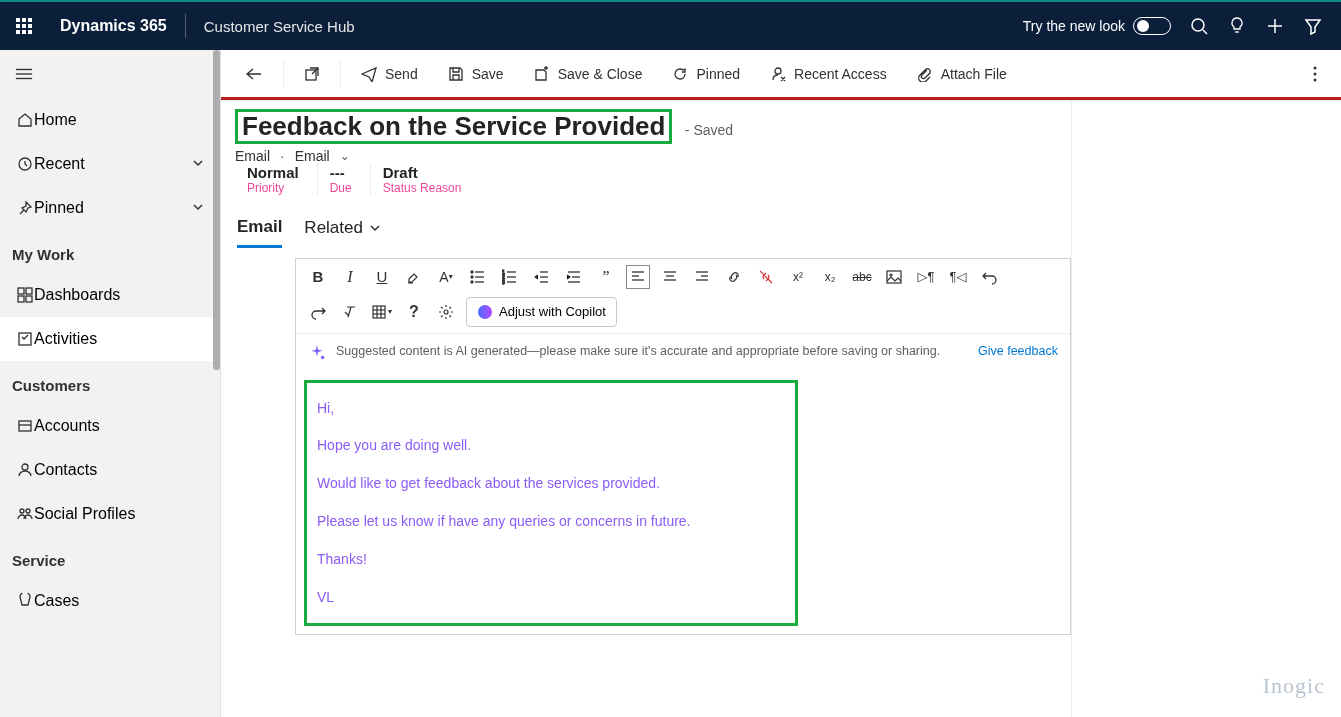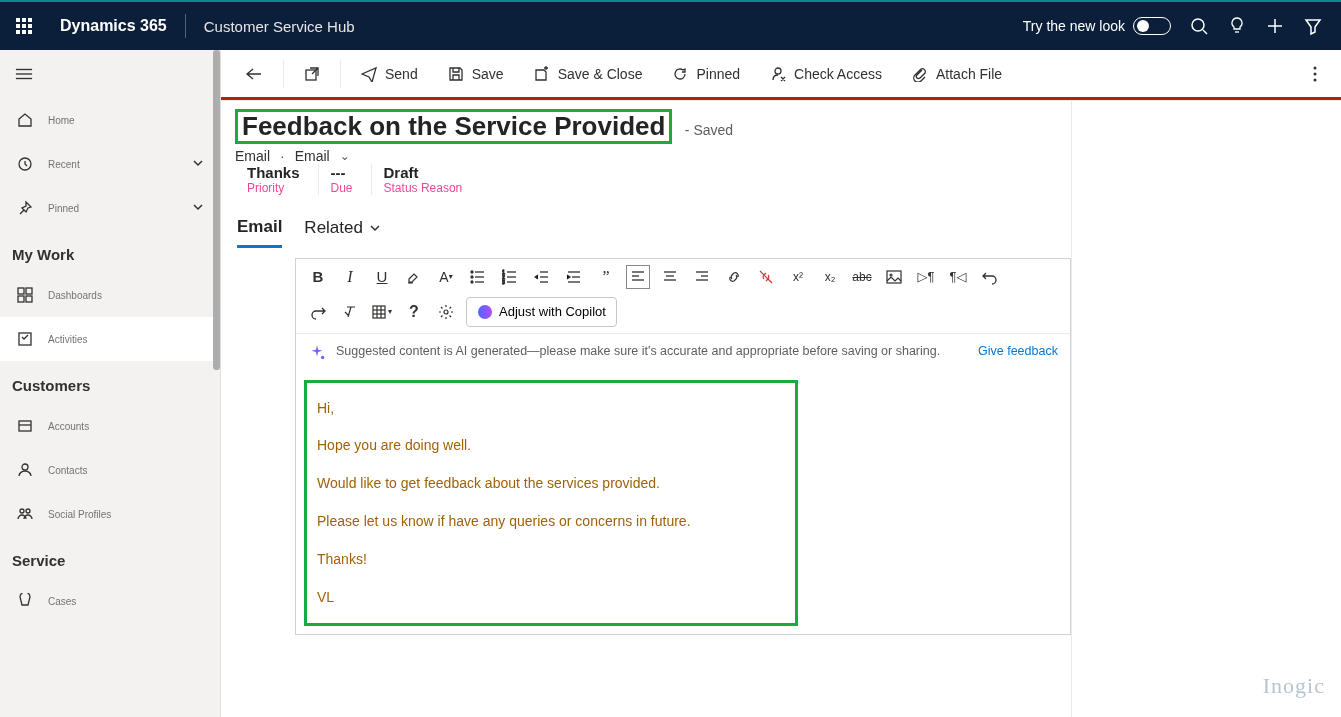--- a/index.html
+++ b/index.html
@@ -15,21 +15,21 @@
 .trynew { font-size: 14px; color: #fff; display: flex; align-items: center; gap: 8px; }
 .toggle { width: 38px; height: 18px; border: 1px solid #fff; border-radius: 10px; position: relative; background: transparent; }
 .toggle::after { content: ""; width: 12px; height: 12px; background: #fff; border-radius: 50%; position: absolute; top: 2px; left: 3px; }
 .topicon { width: 20px; height: 20px; display: flex; align-items: center; justify-content: center; cursor: pointer; }
 
 .shell { display: flex; height: 667px; }
 .sidebar { width: 227px; background: #f3f2f1; border-right: 1px solid #e1dfdd; position: relative; }
 .sidebar-scroll { position: absolute; right: 0; top: 0; width: 7px; height: 320px; background: #adadad; border-radius: 3px; }
 .sb-top { width: 48px; height: 48px; display: flex; align-items: center; justify-content: center; cursor: pointer; }
 .sb-top svg { width: 18px; height: 14px; }
-.sb-item { display: flex; align-items: center; height: 44px; padding: 0 16px; font-size: 10px; color: #737373; cursor: pointer; gap: 14px; }
+.sb-item { display: flex; align-items: center; height: 44px; padding: 0 16px; font-size: 16px; color: #000000; cursor: pointer; gap: 0; }
 .sb-item.active { background: #fff; }
 .sb-item .chev { margin-left: auto; }
 .sb-section { font-size: 15px; font-weight: 600; padding: 16px 12px 10px 12px; color: #323130; }
 .sb-icon { width: 18px; display: flex; justify-content: center; }
 
 .main { flex: 1; background: #faf9f8; display: flex; flex-direction: column; }
 .cmdbar { height: 50px; background: #fff; border-bottom: 3px solid #b91c1c; display: flex; align-items: center; padding: 0 10px; gap: 2px; }
 .cmdbtn { display: flex; align-items: center; gap: 8px; height: 44px; padding: 0 14px; cursor: pointer; font-size: 14px; color: #323130; }
 .cmdbtn-icon { width: 16px; height: 16px; display: flex; align-items: center; justify-content: center; }
 .cmdsep { width: 1px; height: 28px; background: #edebe9; margin: 0 4px; }
@@ -66,21 +66,21 @@
 .rtebtn.italic { font-style: italic; font-family: serif; font-size: 16px; }
 .rtebtn.underline { text-decoration: underline; font-size: 15px; }
 .copilot-btn { height: 30px; border: 1px solid #c7c7c7; border-radius: 4px; display: flex; align-items: center; gap: 6px; padding: 0 10px; font-size: 13px; cursor: pointer; }
 .copilot-icon { width: 16px; height: 16px; }
 
 .ai-banner { background: #fff; border-top: 1px solid #edebe9; padding: 10px 12px; font-size: 12.5px; color: #605e5c; display: flex; gap: 10px; align-items: flex-start; }
 .ai-spark { width: 18px; height: 18px; flex-shrink: 0; }
 .ai-text { flex: 1; }
 .ai-link { color: #0078d4; cursor: pointer; width: 80px; }
 
-.email-body { border: 3px solid #1aab40; margin: 8px; padding: 14px 10px; font-size: 14px; color: #a16207; line-height: 1.7; width: 494px; }
+.email-body { border: 3px solid #1aab40; margin: 8px; padding: 14px 10px; font-size: 14px; color: #8b5cf6; line-height: 1.7; width: 494px; }
 .email-body div { margin-bottom: 14px; }
 .email-body div:last-child { margin-bottom: 0; }
 
 .watermark { position: absolute; right: 16px; bottom: 18px; font-size: 22px; color: #b8c5d0; font-weight: 400; font-family: Georgia, serif; letter-spacing: 1px; }
 </style>
 </head>
 <body>
 
 <div class="topbar">
   <div class="waffle">
@@ -279,21 +279,21 @@
           </span>
         <span>Pinned</span>
       </div>
       <div class="cmdbtn">
         <span class="cmdbtn-icon">
             <svg width="16" height="16" viewBox="0 0 16 16" fill="none" stroke="#323130" stroke-width="1.3">
               <circle cx="8" cy="5" r="3"></circle>
               <path d="M3 14c0-3 2-5 5-5M11 11l4 4M15 11l-4 4"></path>
             </svg>
           </span>
-        <span>Check Access</span>
+        <span>Recent Access</span>
       </div>
       <div class="cmdbtn">
         <span class="cmdbtn-icon">
             <svg width="16" height="16" viewBox="0 0 16 16" fill="none" stroke="#323130" stroke-width="1.3">
               <path d="M10 4L5 9a2 2 0 0 0 3 3l5-5a3 3 0 0 0-4-4L3 9a4 4 0 0 0 6 6l4-4"></path>
             </svg>
           </span>
         <span>Attach File</span>
       </div>
       <div class="cmdbtn cmd-overflow">
@@ -315,21 +315,21 @@
             <span class="saved-text">- Saved</span>
             <div class="subtitle">
               <span>Email</span>
               <span class="dot">·</span>
               <span>Email</span>
               <span class="chev2">⌄</span>
             </div>
           </div>
           <div class="head-meta">
             <div class="meta-col">
-              <div class="meta-val">Thanks</div>
+              <div class="meta-val">Normal</div>
               <div class="meta-lbl">Priority</div>
             </div>
             <div class="meta-col">
               <div class="meta-val">---</div>
               <div class="meta-lbl">Due</div>
             </div>
             <div class="meta-col">
               <div class="meta-val">Draft</div>
               <div class="meta-lbl">Status Reason</div>
             </div>

